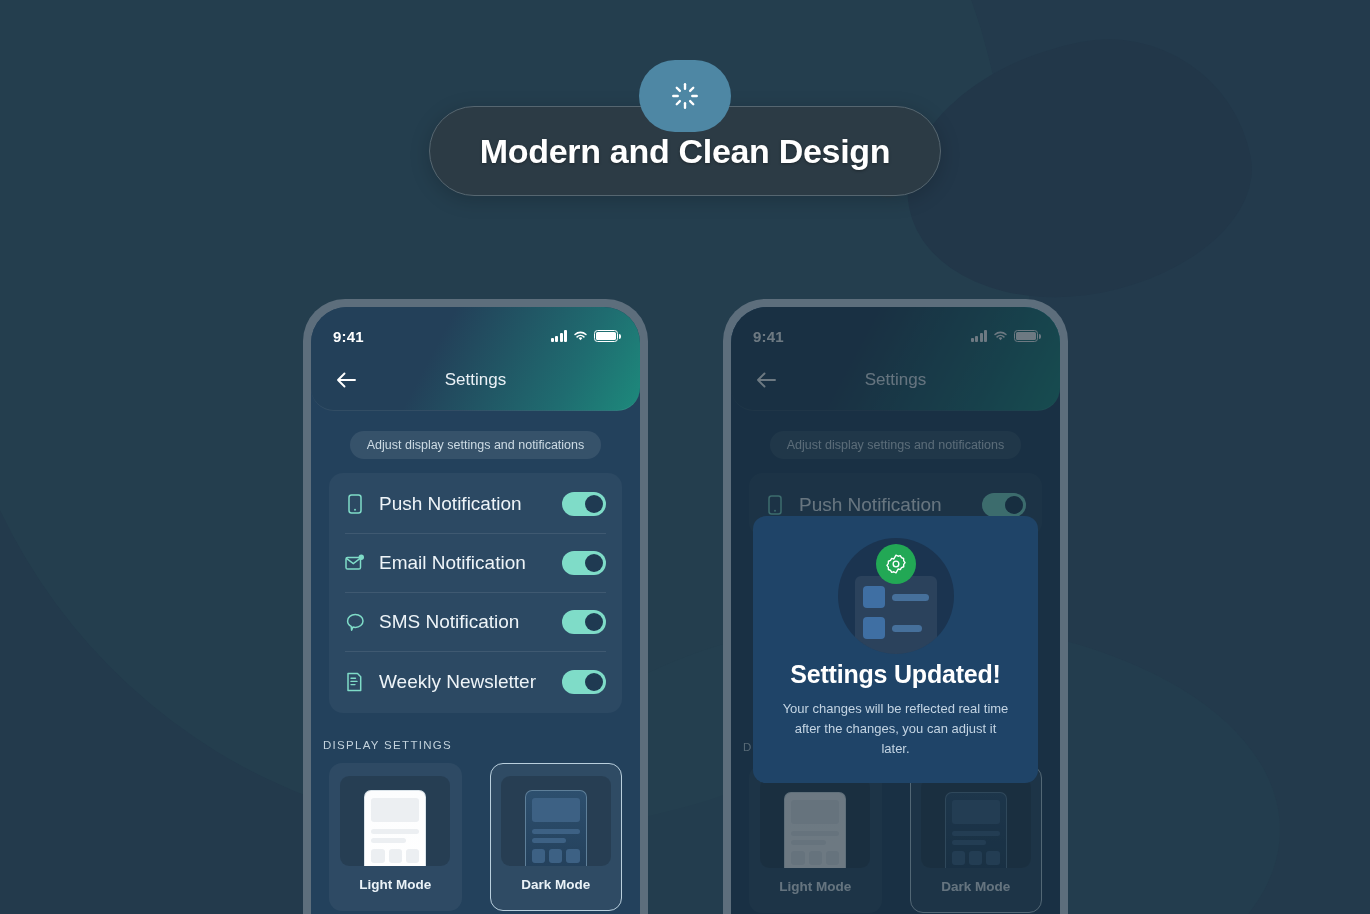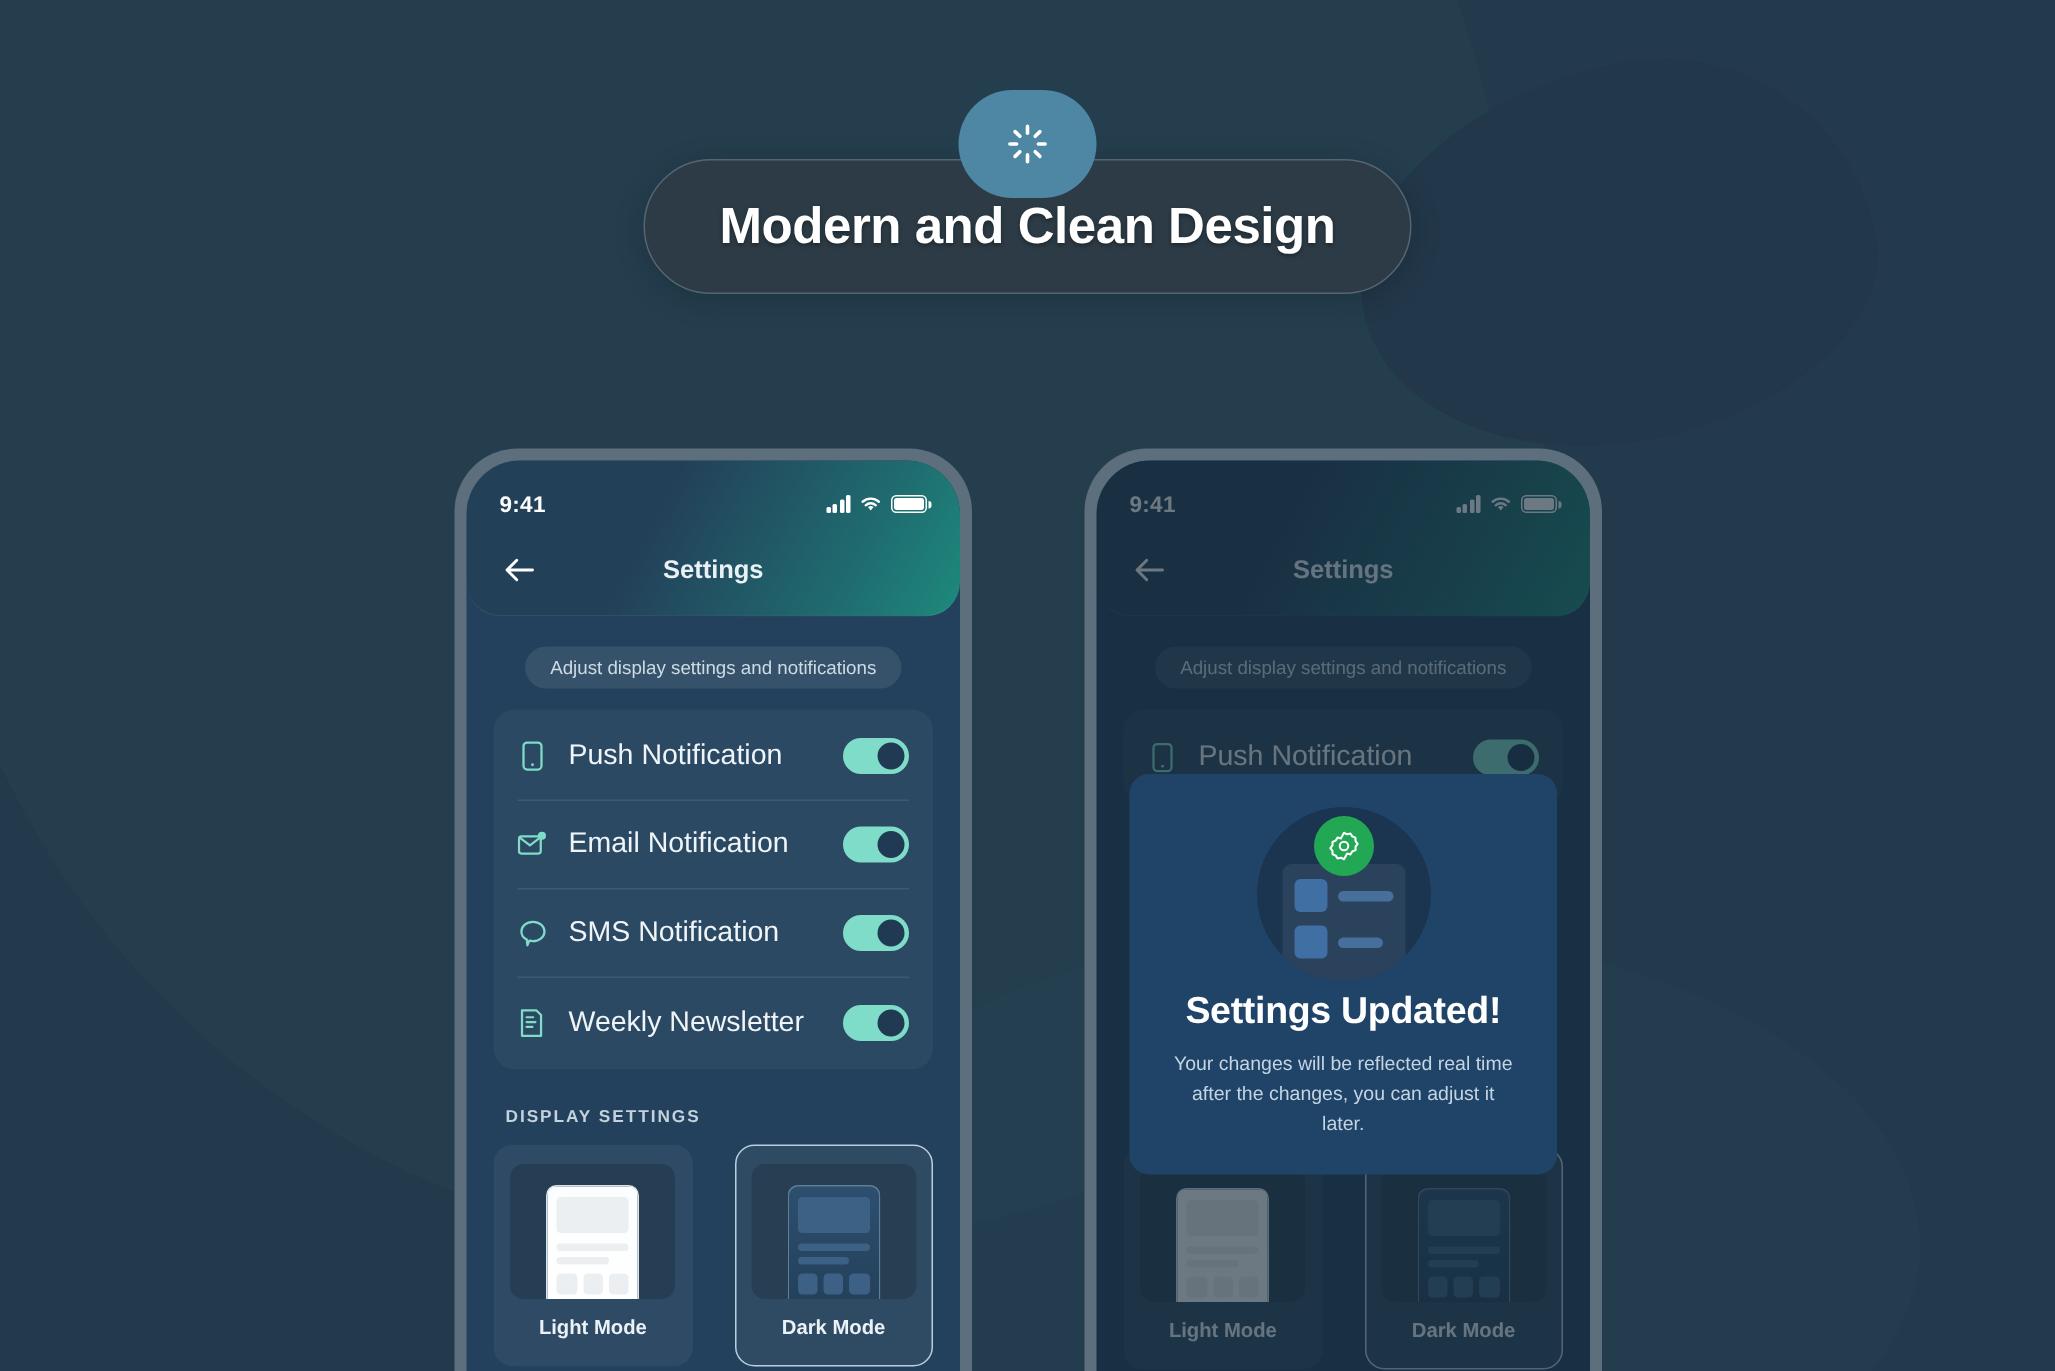--- a/index.html
+++ b/index.html
@@ -118,21 +118,21 @@
     background:#fff; border-radius:1.6px;
   }
   .battery::before {
     content:""; position:absolute; right:-4px; top:3.2px;
     width:2px; height:5px; background:#fff; border-radius:0 2px 2px 0;
   }
   .navbar { display:flex; align-items:center; height:54px; margin-top:6px; position:relative; }
   .back-arrow { width:26px; height:26px; display:flex; align-items:center; justify-content:center; cursor:pointer; }
   .nav-title {
     position:absolute; left:0; right:0; text-align:center;
-    color:#eaf1f6; font-size:17px; font-weight:700; pointer-events:none;
+    color:#eaf1f6; font-size:17px; font-weight:400; pointer-events:none;
   }
 
   
   .hint-row { display:flex; justify-content:center; padding:20px 0 14px 0; }
   .hint-pill {
     background:rgba(255,255,255,.09);
     border-radius:16px;
     padding:7px 17px;
     color:#cddbe4; font-size:12.5px;
   }
@@ -157,22 +157,22 @@
     background:#7fdcc8; position:relative; cursor:pointer; flex:0 0 44px;
   }
   .toggle .knob {
     position:absolute; right:3px; top:3px;
     width:18px; height:18px; border-radius:50%;
     background:#1f3a52;
   }
 
   
   .section-label {
-    margin:26px 0 12px 26px;
-    color:#c3d2dc; font-size:11.5px; font-weight:700; letter-spacing:1.3px;
+    margin:26px 0 12px 12px;
+    color:#c3d2dc; font-size:11.5px; font-weight:400; letter-spacing:1.3px;
   }
   .theme-row { display:flex; gap:28px; padding:0 18px; }
   .theme-card {
     flex:1; height:148px;
     background:rgba(255,255,255,.05);
     border-radius:13px;
     border:1.6px solid transparent;
     display:flex; flex-direction:column; align-items:center;
     padding-top:12px; cursor:pointer;
   }

